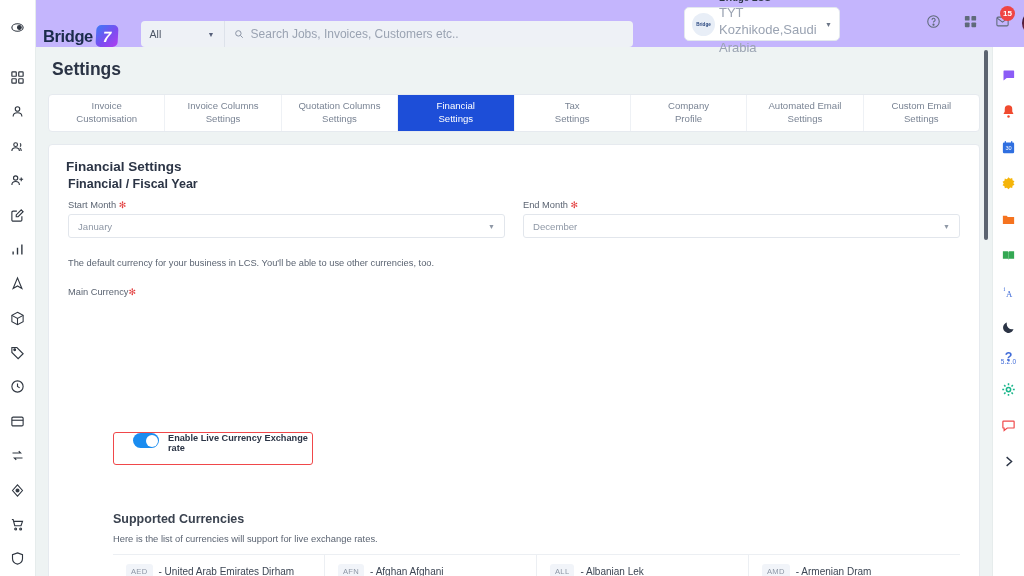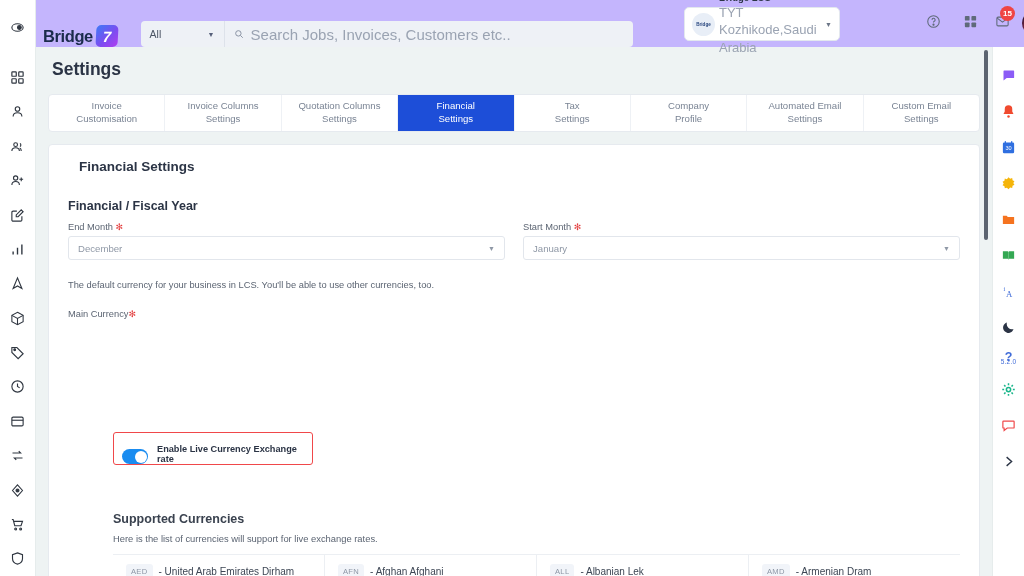--- a/index.html
+++ b/index.html
@@ -52,21 +52,21 @@
     background: #eef1f6; border-radius: 4px;
   }
   #scope-select {
     width: 84px; height: 26px; display: flex; align-items: center;
     justify-content: space-between; padding: 0 9px;
     font-size: 10.5px; color: #4a5464;
     border-right: 1px solid #dde2ea;
   }
   #scope-select .caret { font-size: 7px; color:#56607a; }
   #search-field { display:flex; align-items:center; flex:1; padding-left:9px; gap:7px;}
-  #search-field .ph { font-size: 15px; color: #9aa3b2; }
+  #search-field .ph { font-size: 12px; color: #9aa3b2; }
   .mag { width:10px;height:10px;display:block;color:#8b94a5;}
 
   #org-chip {
     position: absolute; left: 648px; top: 7px;
     width: 156px; height: 34px; background: #fff;
     border: 1px solid #e3e8ee; border-radius: 5px;
     display: flex; align-items: center; padding: 0 7px;
   }
   #org-chip .logo {
     width: 23px; height: 23px; border-radius: 50%;
@@ -120,38 +120,38 @@
     border-right:1px solid #eef1f5;
   }
   .tab:last-child { border-right:none; }
   .tab.active { background:#1d4ed8; color:#fff; }
 
   #card {
     margin: 12px 12px 0 12px; background:#fff;
     border:1px solid #e6eaef; border-radius:4px;
     height: 442px; overflow:hidden; position:relative;
   }
-  .card-title { font-size:13.5px; font-weight:bold; color:#2b3445; margin:14px 0 0 30px;}
-  .sec-title { font-size:12.5px; font-weight:bold; color:#2b3445; margin:25px 0 0 19px;}
+  .card-title { font-size:13.5px; font-weight:bold; color:#2b3445; margin:14px 0 0 17px;}
+  .sec-title { font-size:12.5px; font-weight:bold; color:#2b3445; margin:3px 0 0 19px;}
   .fieldrow { display:flex; margin: 9px 19px 0 19px; gap:18px; }
   .field { flex:1; }
   .flabel { font-size:9.3px; color:#5b6472; margin-bottom:4px; }
   .req { color:#e23b3b; font-size:9px; }
   .selbox {
     height:24px; border:1px solid #e2e6ec; border-radius:3px;
     display:flex;align-items:center;justify-content:space-between;
     padding:0 9px; font-size:9.6px; color:#8f98a6; background:#fff;
   }
   .selbox .caret { font-size:7px; color:#8f98a6;}
   .hint { font-size:9.3px; color:#5b6472; margin:20px 19px 0 19px; }
 
   #toggle-highlight {
     position:absolute; left:64px; top:287px; width:200px; height:33px;
     border:1.6px solid #f0484a; border-radius:3px;
-    display:flex; align-items:flex-end; padding-left:8px; gap:9px;
+    display:flex; align-items:flex-start; padding-left:19px; gap:9px;
   }
   #toggle-switch {
     width:26px;height:15px;border-radius:8px;background:#1a8cf0;
     position:relative; flex:none;
   }
   #toggle-switch .knob {
     position:absolute; right:1.5px; top:1.5px; width:12px;height:12px;
     border-radius:50%; background:#fff;
   }
   #toggle-label { font-size:9.2px; font-weight:bold; color:#2b3445; }
@@ -447,35 +447,35 @@
     </div>
   </div>
 
   <div id="card">
     <div class="card-title">Financial Settings</div>
     <div class="sec-title">Financial / Fiscal Year</div>
 
     <div class="fieldrow">
       <div class="field">
         <div class="flabel">
+          <span>Start Month</span>
+          <span class="req">✻</span>
+        </div>
+        <div class="selbox">
+          <span>January</span>
+          <span class="caret">▼</span>
+        </div>
+      </div>
+      <div class="field">
+        <div class="flabel">
           <span>End Month</span>
           <span class="req">✻</span>
         </div>
         <div class="selbox">
           <span>December</span>
-          <span class="caret">▼</span>
-        </div>
-      </div>
-      <div class="field">
-        <div class="flabel">
-          <span>Start Month</span>
-          <span class="req">✻</span>
-        </div>
-        <div class="selbox">
-          <span>January</span>
           <span class="caret">▼</span>
         </div>
       </div>
     </div>
 
     <div class="hint">The default currency for your business in LCS. You'll be able to use other currencies, too.</div>
 
     <div class="fieldrow" style="margin-top:19px;">
       <div class="field">
         <div class="flabel">

